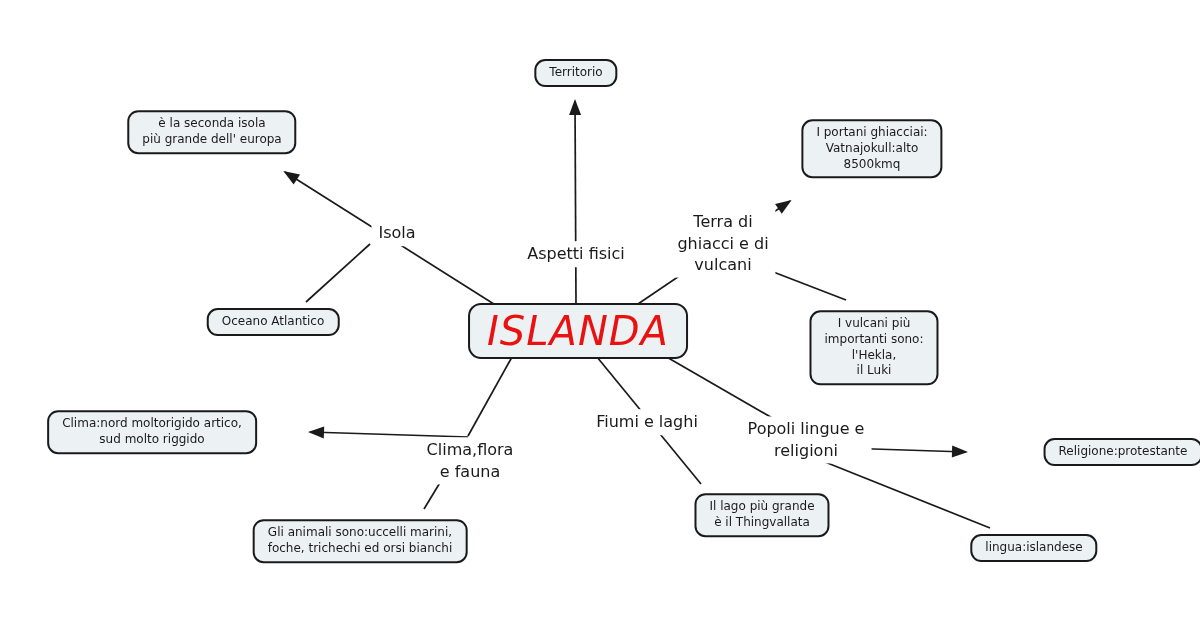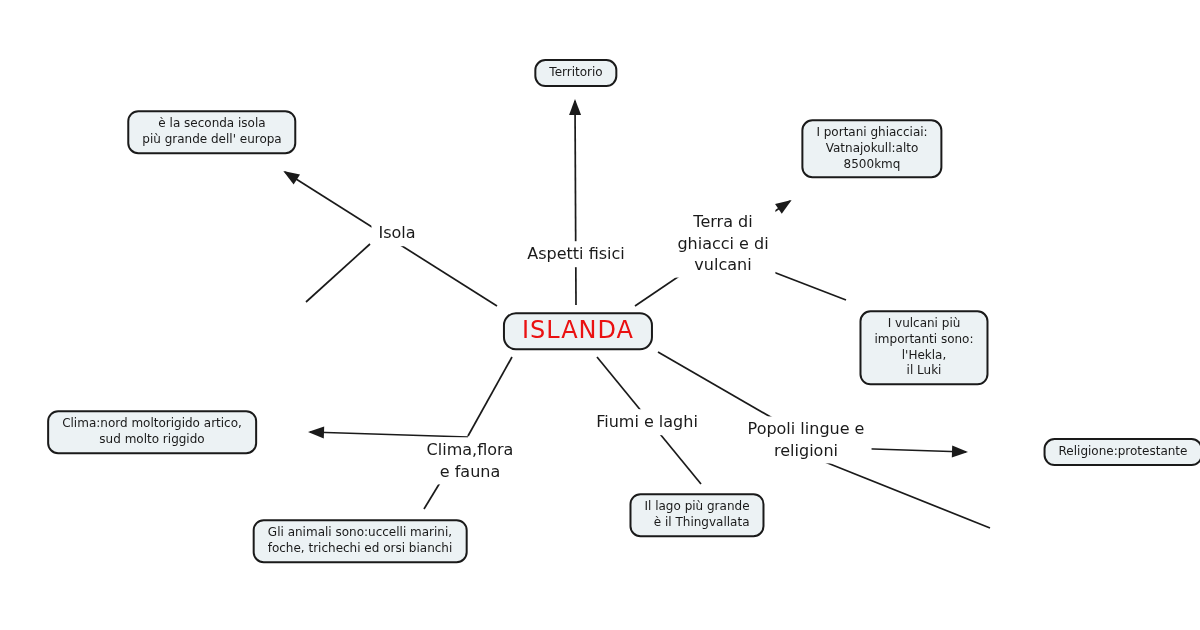--- a/index.html
+++ b/index.html
@@ -28,50 +28,51 @@
     border-radius: 11px;
     padding: 4px 13px;
     font-size: 12px;
     line-height: 1.32;
     text-align: center;
     white-space: pre-line;
     z-index: 3;
   }
 
   .node.central {
-    font-size: 24px;
+    font-size: 40px;
     line-height: 1.15;
     padding: 3px 17px;
     border-radius: 13px;
     color: #ea1111;
     letter-spacing: 1px;
+    font-style: italic;
   }
 
   .link-label {
     position: absolute;
     transform: translate(-50%, -50%);
     background: #ffffff;
     padding: 2px 7px;
     font-size: 16px;
     line-height: 1.35;
     text-align: center;
     white-space: pre-line;
     z-index: 2;
   }
 
   
   #node-seconda-isola { left: 212px; top: 132px; }
   #node-territorio    { left: 576px; top: 73px;  }
   #node-portani       { left: 872px; top: 149px; }
   #node-oceano        { left: 273px; top: 322px; }
   #node-islanda       { left: 578px; top: 331px; }
-  #node-vulcani       { left: 924px; top: 348px; }
+  #node-vulcani       { left: 874px; top: 348px; }
   #node-clima-nord    { left: 152px; top: 432px; }
   #node-animali       { left: 360px; top: 541px; }
-  #node-lago          { left: 697px; top: 515px; text-align: right; }
+  #node-lago          { left: 762px; top: 515px; }
   #node-religione     { left: 1081px; top: 452px; margin-left: 42px; }
   #node-lingua        { left: 1034px; top: 548px; }
 
   
   #label-isola       { left: 397px; top: 233px; }
   #label-aspetti     { left: 576px; top: 219px; margin-top: 35px; }
   #label-terra       { left: 691px; top: 243px; margin-left: 32px; }
   #label-clima-flora { left: 470px; top: 437px; margin-top: 24px; }
   #label-fiumi       { left: 647px; top: 422px; }
   #label-popoli      { left: 806px; top: 440px; }
@@ -114,25 +115,27 @@
   <div class="link-label" id="label-popoli">Popoli lingue e
 religioni</div>
 
   <div class="node central" id="node-islanda">ISLANDA</div>
   <div class="node" id="node-seconda-isola">è la seconda isola
 più grande dell' europa</div>
   <div class="node" id="node-territorio">Territorio</div>
   <div class="node" id="node-portani">I portani ghiacciai:
 Vatnajokull:alto
 8500kmq</div>
+  <div class="node" id="node-oceano">Oceano Atlantico</div>
   <div class="node" id="node-vulcani">I vulcani più
 importanti sono:
 l'Hekla,
 il Luki</div>
   <div class="node" id="node-clima-nord">Clima:nord moltorigido artico,
 sud molto riggido</div>
   <div class="node" id="node-animali">Gli animali sono:uccelli marini,
 foche, trichechi ed orsi bianchi</div>
   <div class="node" id="node-lago">Il lago più grande
 è il Thingvallata</div>
   <div class="node" id="node-religione">Religione:protestante</div>
+  <div class="node" id="node-lingua">lingua:islandese</div>
 
 </div>
 
 </body></html>

